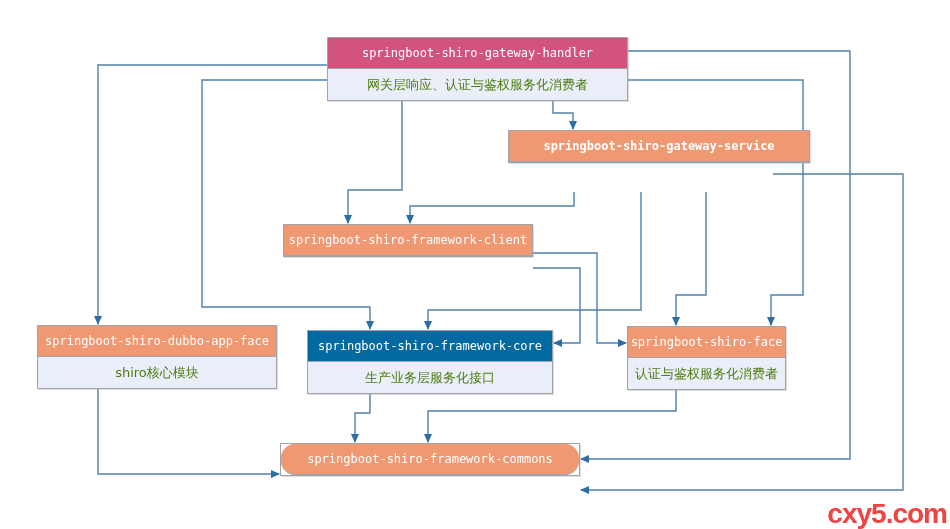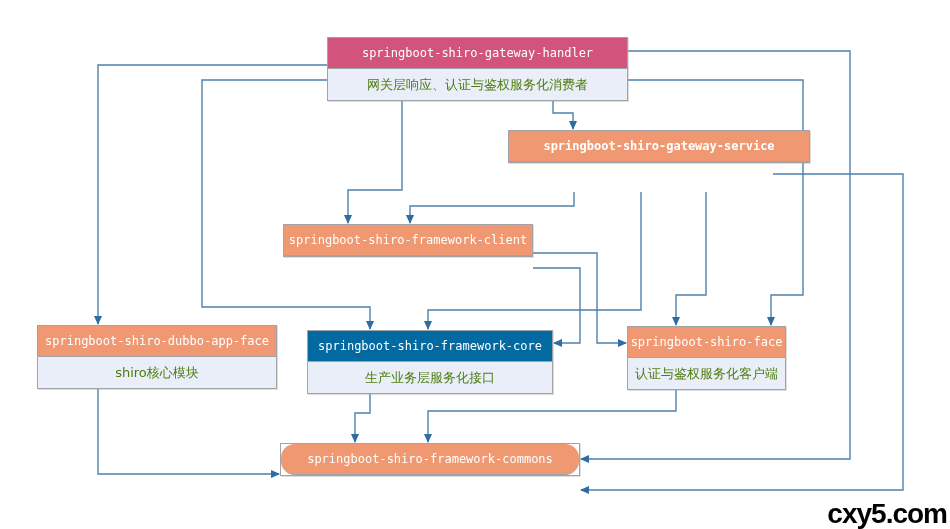--- a/index.html
+++ b/index.html
@@ -75,22 +75,22 @@
     <div class="node-body">shiro核心模块</div>
   </div>
 
   <div class="node" style="left:307px;top:330px;width:246px;">
     <div class="node-header" style="background:#0369a1;">springboot-shiro-framework-core</div>
     <div class="node-body">生产业务层服务化接口</div>
   </div>
 
   <div class="node" style="left:627px;top:326px;width:159px;">
     <div class="node-header" style="background:#f09872;">springboot-shiro-face</div>
-    <div class="node-body">认证与鉴权服务化客户端</div>
+    <div class="node-body">认证与鉴权服务化消费者</div>
   </div>
 
   <div class="node" style="left:280px;top:443px;width:300px;">
     <div class="node-header" style="background:#f09872;border-radius:14px;">springboot-shiro-framework-commons</div>
   </div>
 
-  <div class="watermark" style="color: #000000;">cxy5.com</div>
+  <div class="watermark" style="color: #ef4444;">cxy5.com</div>
 
 </div>
 
 </body></html>

